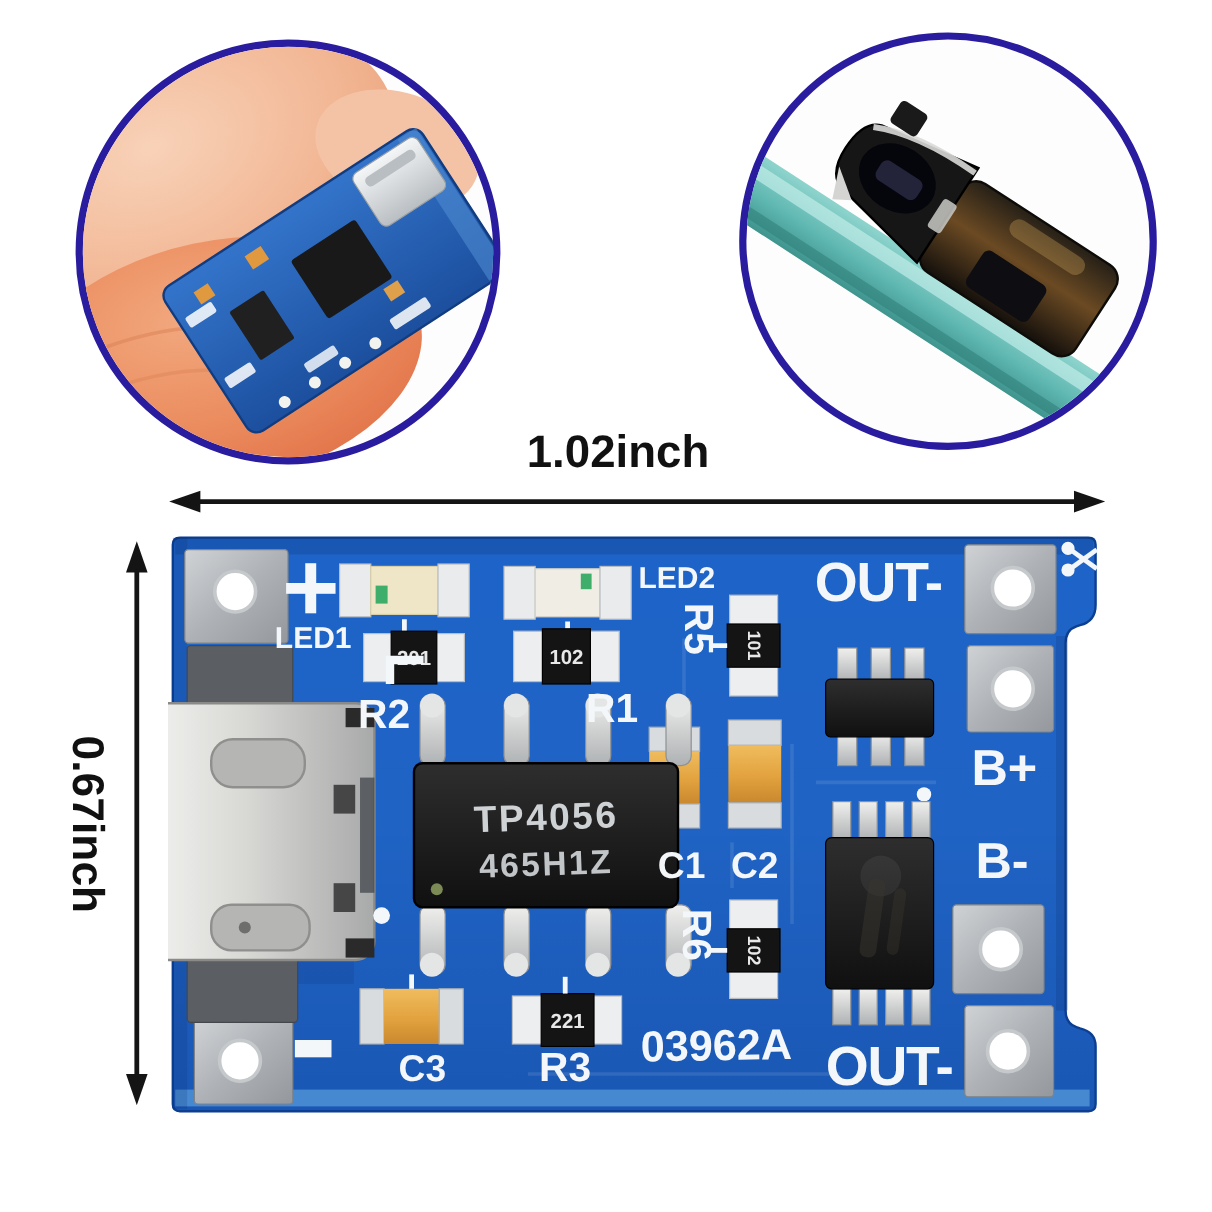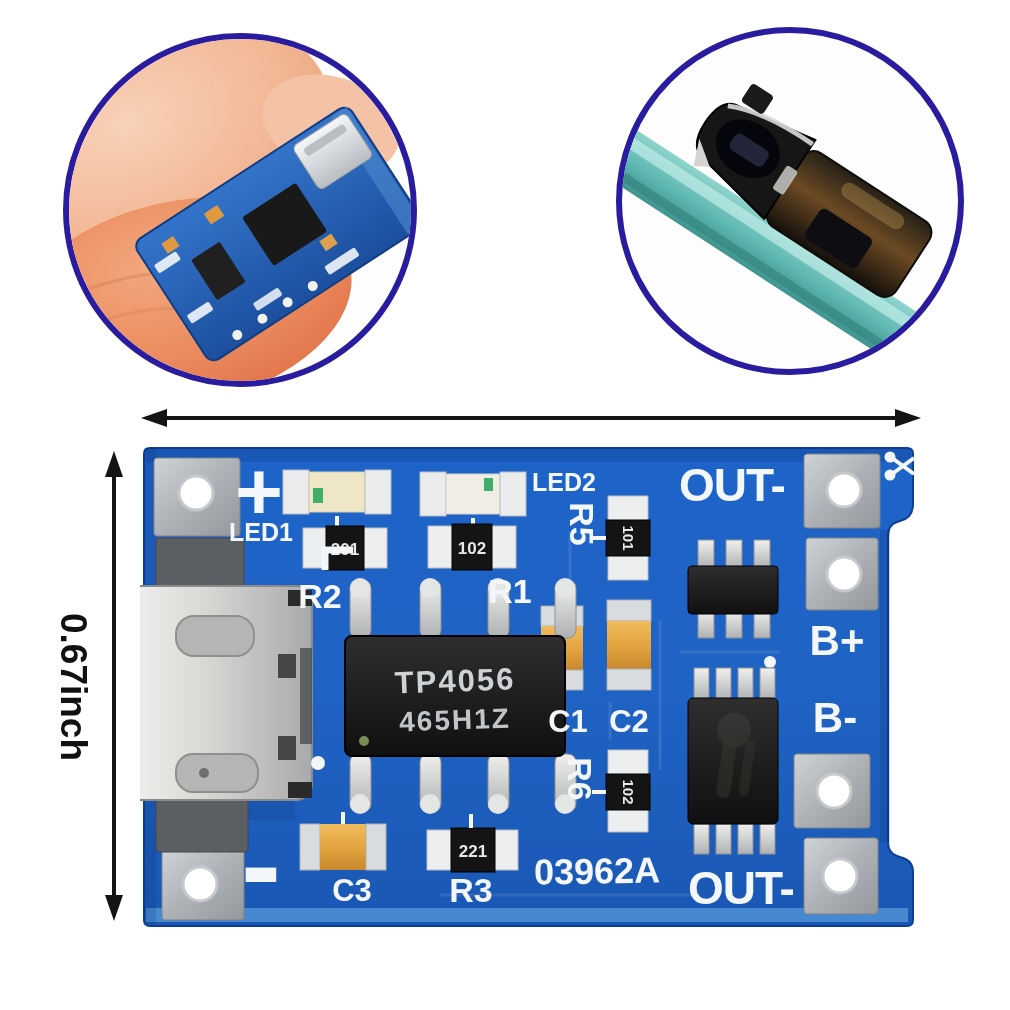--- a/index.html
+++ b/index.html
@@ -101,20 +101,21 @@
         <ellipse cx="-60" cy="-2" rx="34" ry="27" fill="#05050c"></ellipse>
         <rect x="-78" y="-11" width="40" height="19" rx="6" fill="#23233a"></rect>
         <path d="M -100,-27 Q -66,-43 -8,-41" stroke="#d9d9d7" stroke-width="5" fill="none" opacity="0.9"></path>
         <polygon points="-106,16 -82,34 -96,42" fill="#d4d4d2"></polygon>
         <rect x="-92" y="-60" width="26" height="22" rx="4" fill="#1a1a1a"></rect>
         <rect x="-18" y="-10" width="13" height="28" rx="3" fill="#c9c9c6" opacity="0.85"></rect>
       </g>
     </svg>
   </div>
 
+  <div class="dim-label dim-w">1.02inch</div>
   <svg class="arrow-svg" style="left:139px;top:405px;" width="784" height="26">
     <line x1="22" y1="13" x2="762" y2="13" stroke="#141414" stroke-width="4"></line>
     <polygon points="2,13 28,4 28,22" fill="#141414"></polygon>
     <polygon points="782,13 756,4 756,22" fill="#141414"></polygon>
   </svg>
 
   <div class="dim-label dim-h">0.67inch</div>
   <svg class="arrow-svg" style="left:99px;top:448px;" width="30" height="476">
     <line x1="15" y1="22" x2="15" y2="452" stroke="#141414" stroke-width="4"></line>
     <polygon points="15,3 6,29 24,29" fill="#141414"></polygon>

